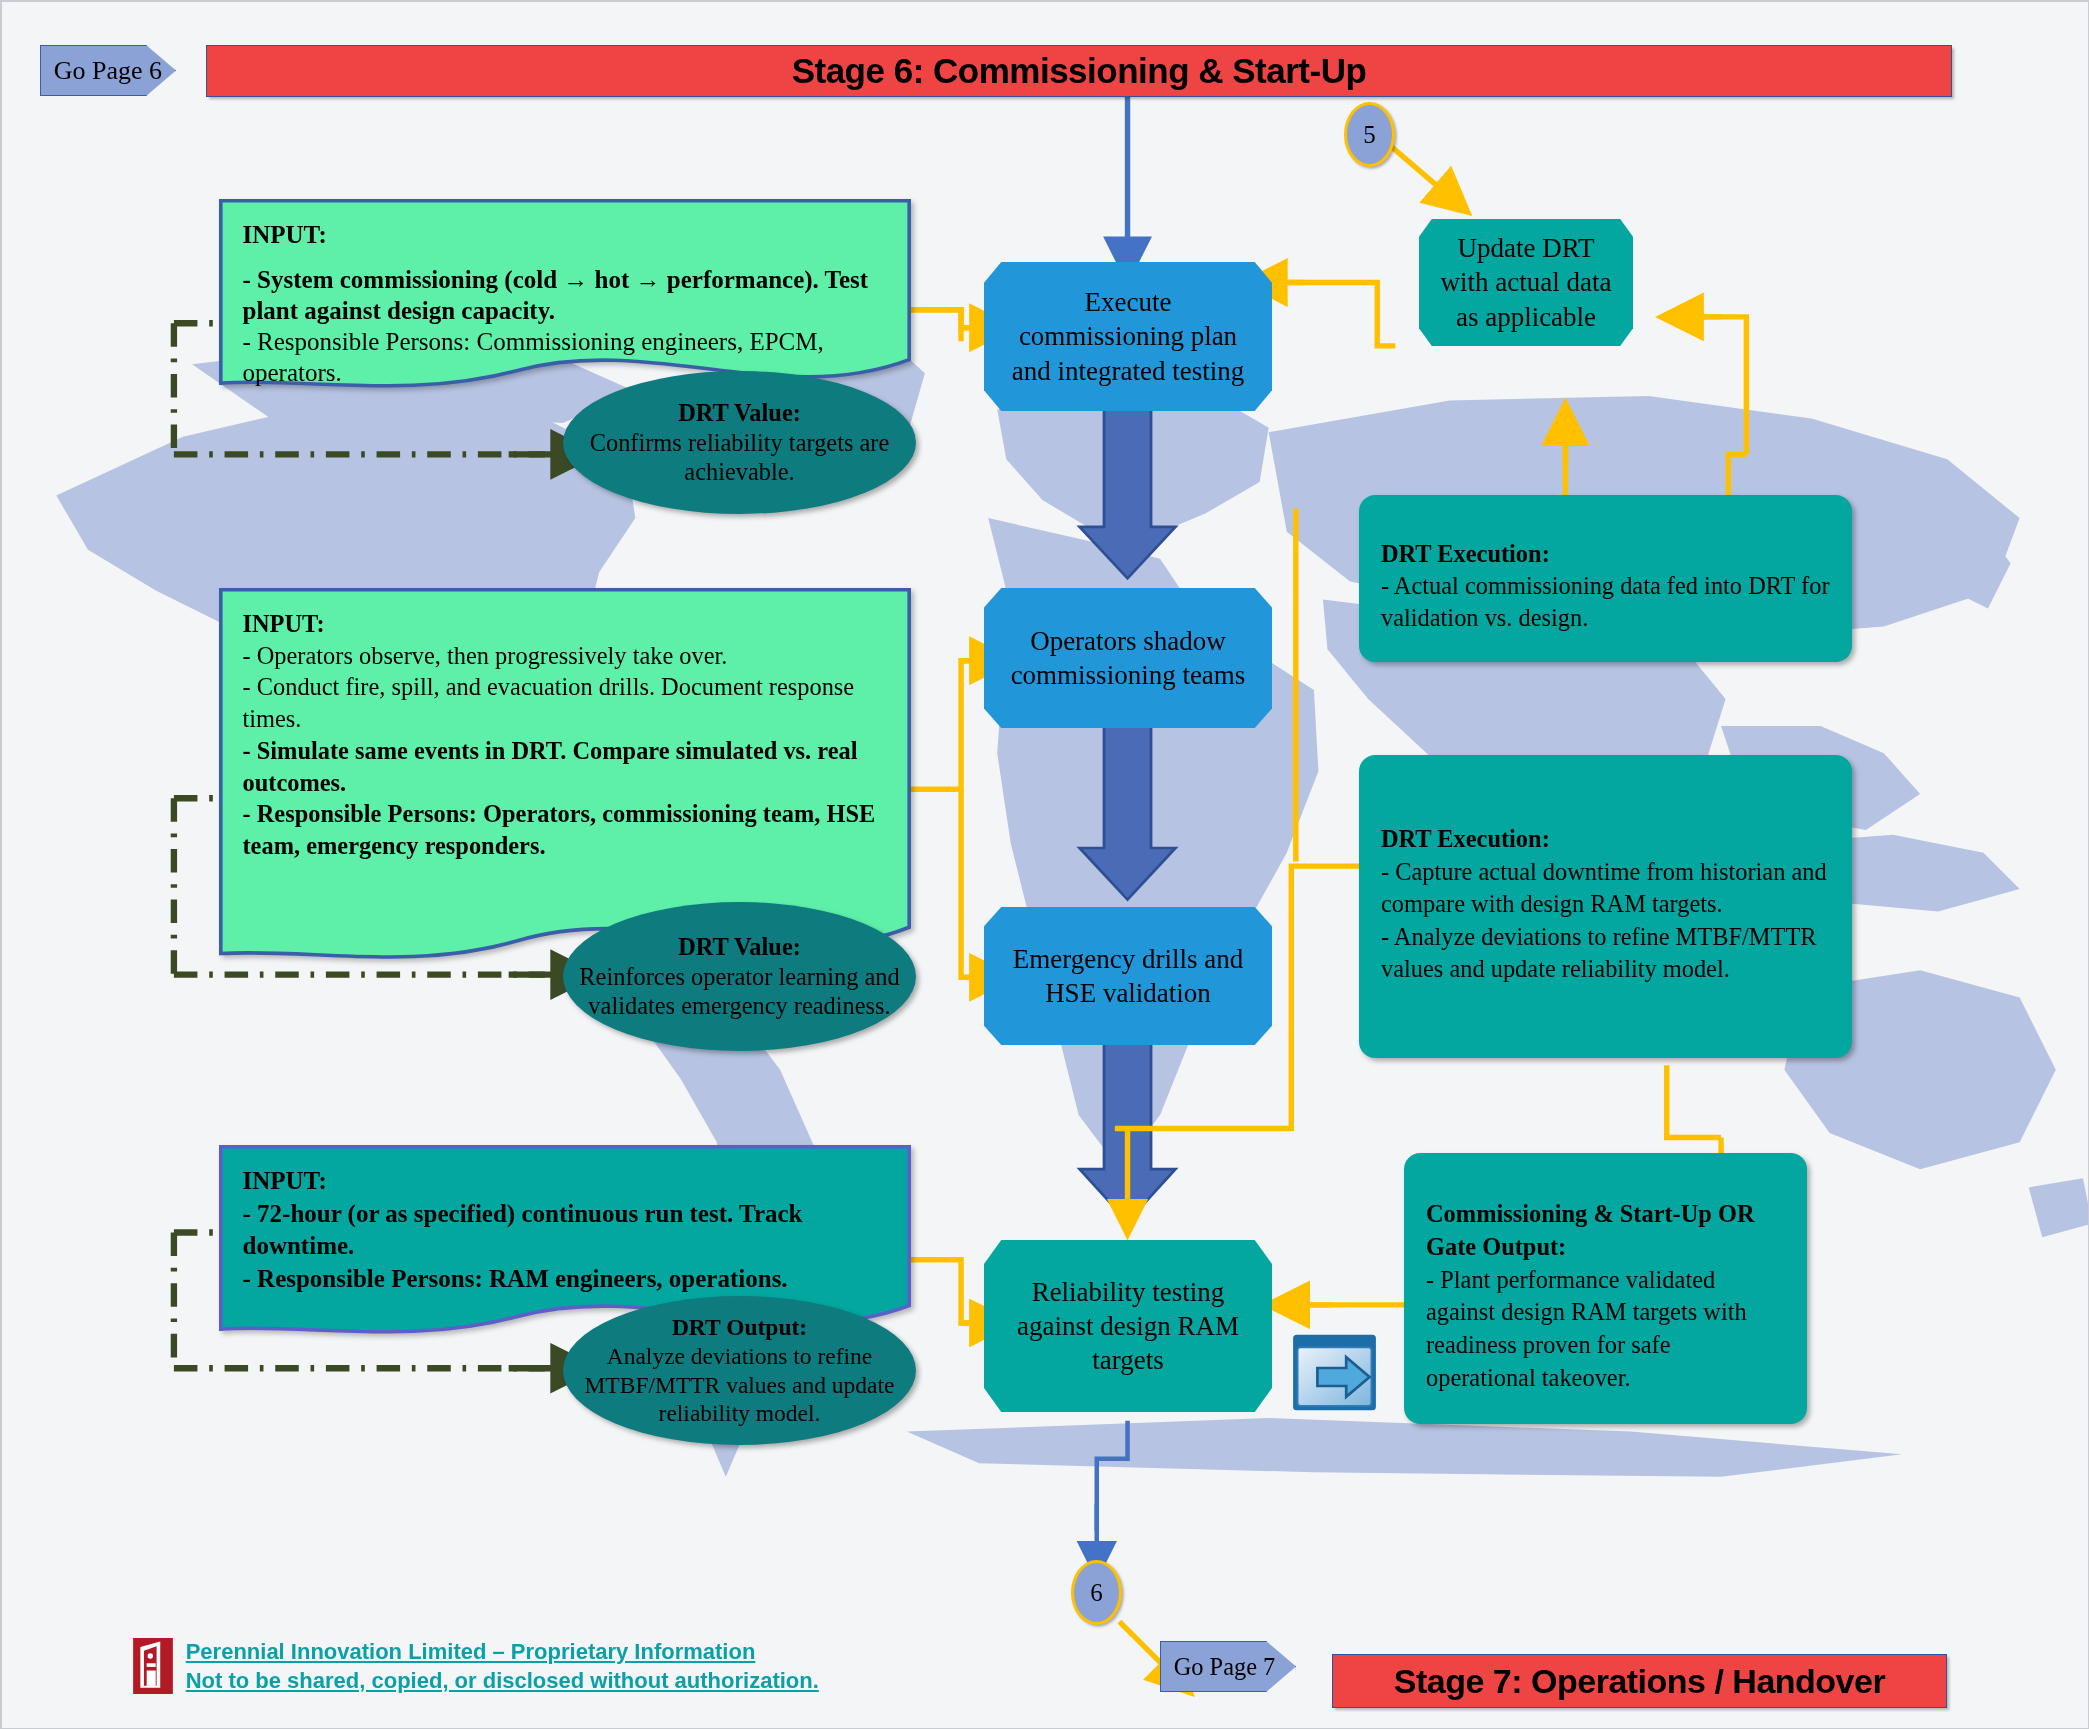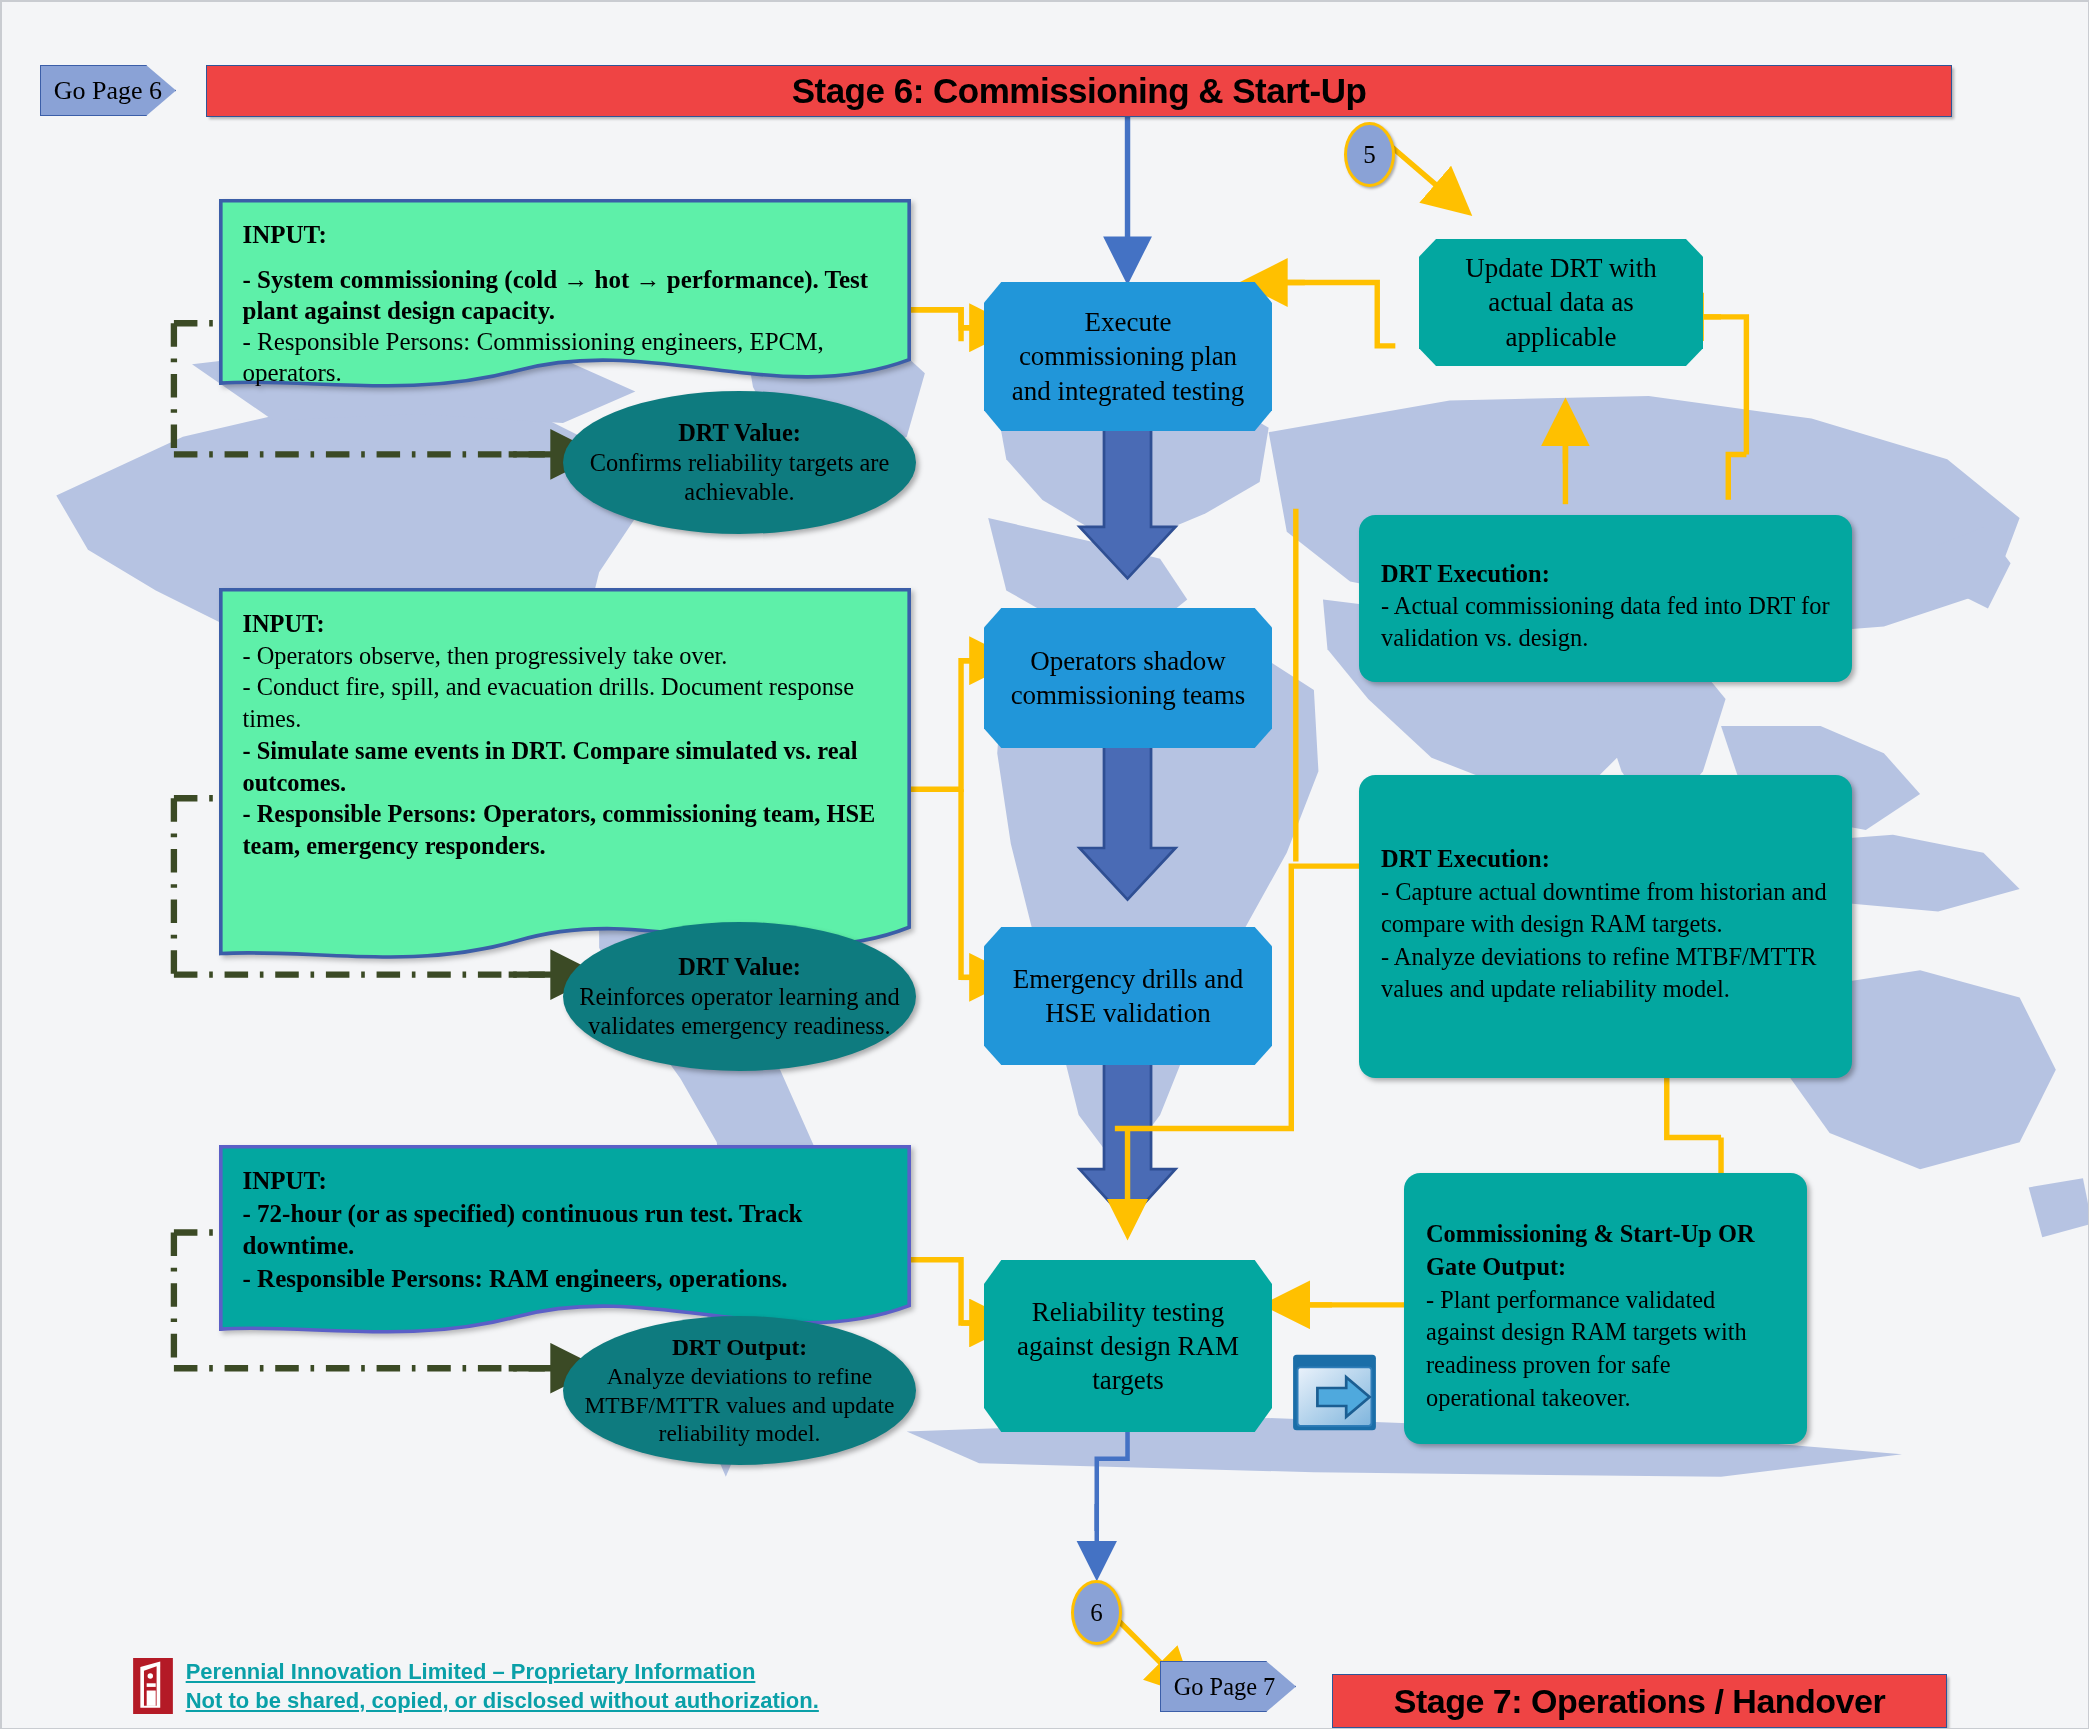--- a/index.html
+++ b/index.html
@@ -5,21 +5,21 @@
   html,body{margin:0;padding:0;background:#ffffff;}
   body{font-family:"Liberation Serif", serif;}
   #page{
     position:relative;width:2090px;height:1730px;
     background:#f4f5f7;
     border:2.7px solid #c9ccd1;
     box-sizing:border-box;
     overflow:hidden;
   }
   #worldmap{position:absolute;left:0;top:299px;width:2090px;height:1212px;opacity:1;pointer-events:none;}
-  .abs{position:absolute;box-sizing:border-box;margin-top:20px;}
+  .abs{position:absolute;box-sizing:border-box;}
 
   
   .stage-banner{
     background:#ef4444;border:0.9px solid #2f5597;
     display:flex;align-items:center;justify-content:center;
     color:#000;font-weight:bold;
     box-shadow:2.7px 2.7px 2.7px rgba(0,0,0,.28);
     font-family:"Liberation Sans", sans-serif;
     letter-spacing:-0.5px;
   }
@@ -322,21 +322,21 @@
           <stop offset="0%" stop-color="#eaf2fb"></stop>
           <stop offset="100%" stop-color="#7fb5dd"></stop>
         </linearGradient>
       </defs>
       <rect x="3" y="3" width="92" height="84" rx="4" fill="#1b6ea8"></rect>
       <rect x="8" y="17" width="82" height="65" rx="3" fill="url(#gradBtn)" stroke="#2f7db8" stroke-width="2"></rect>
       <path d="M30,40 L62,40 L62,28 L88,50 L62,72 L62,60 L30,60 Z" fill="#4fa9dd" stroke="#1b5e92" stroke-width="3"></path>
     </svg>
   </div>
 
-  <div class="abs notch proc-teal" style="left:1417px;top:217px;width:284px;height:127px;font-size:27px;line-height:1.28;">
+  <div class="abs notch proc-teal" style="left:1417px;top:217px;width:214px;height:127px;font-size:27px;line-height:1.28;">
     <span style="padding:0 14.5px;">Update DRT with actual data as applicable</span>
   </div>
 
   <div class="abs round-rect" style="left:1357px;top:493px;width:493px;height:167px;">
     <div style="font-size:24.4px;line-height:1.3;padding-top:27px;">
       <div class="t-bold">DRT Execution:</div>
       <div>- Actual commissioning data fed into DRT for validation vs. design.</div>
     </div>
   </div>
 

